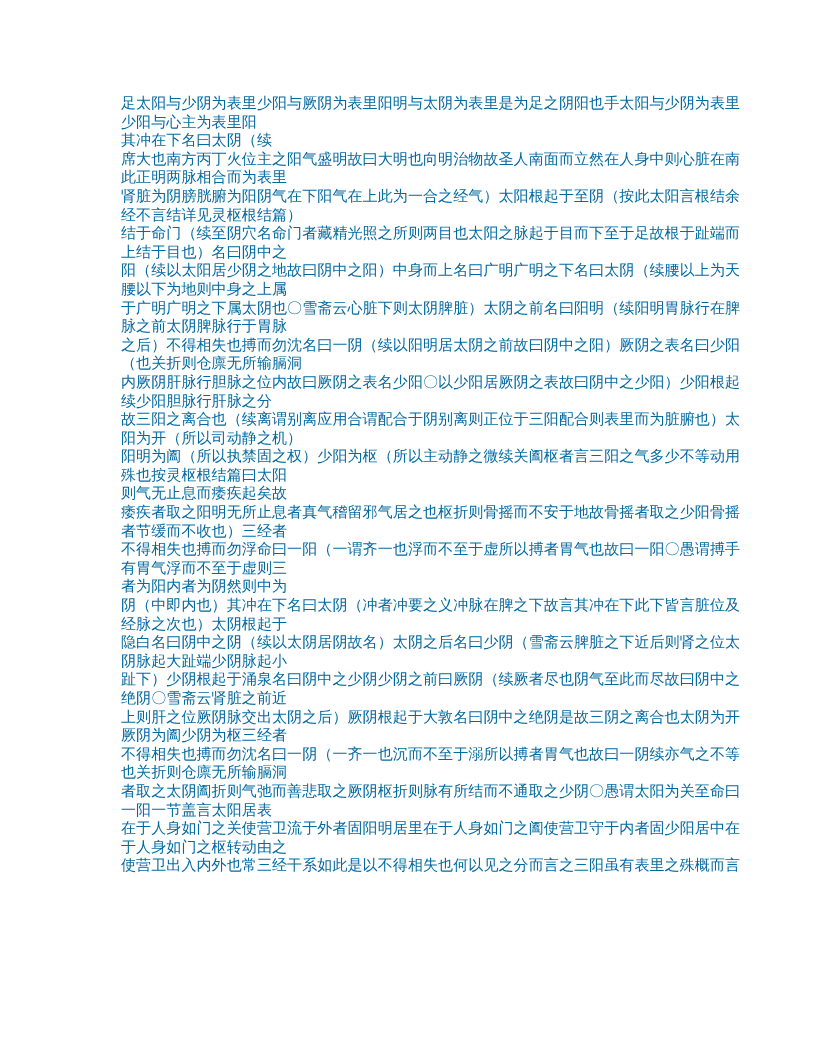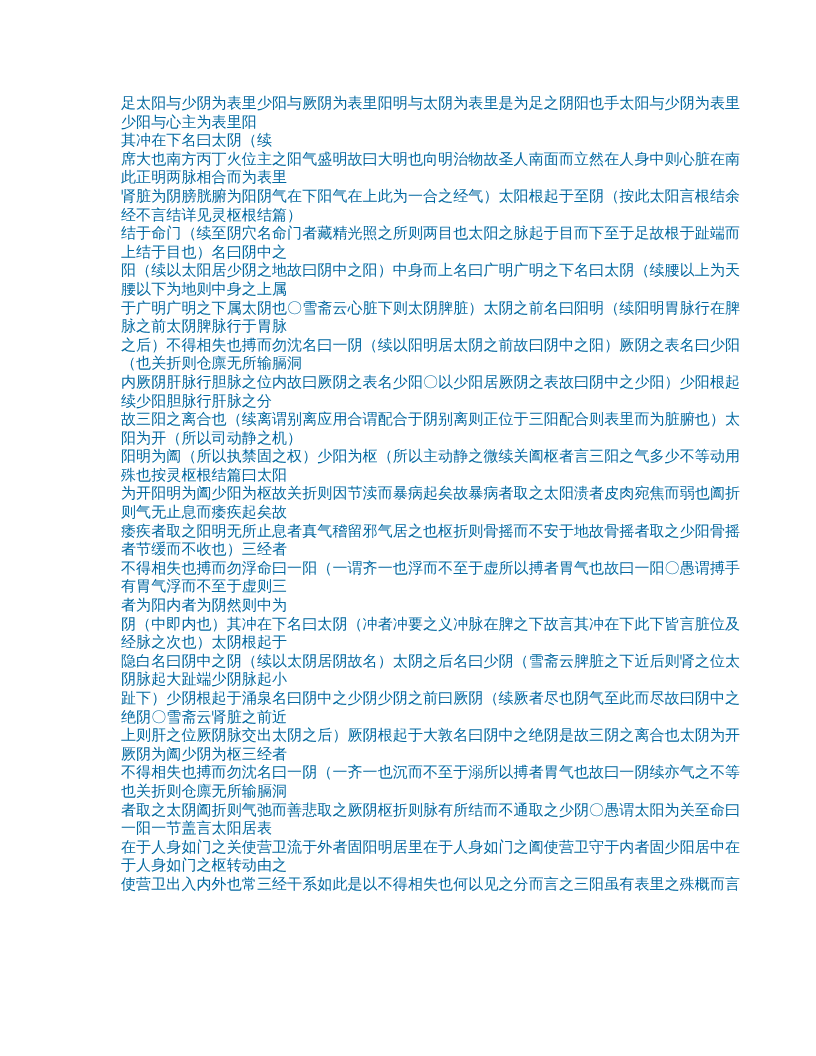--- a/index.html
+++ b/index.html
@@ -48,21 +48,20 @@
   <span class="line">于广明广明之下属太阴也〇雪斋云心脏下则太阴脾脏）太阴之前名曰阳明（续阳明胃脉行在脾</span>
   <span class="line">脉之前太阴脾脉行于胃脉</span>
   <span class="line">之后）不得相失也搏而勿沈名曰一阴（续以阳明居太阴之前故曰阴中之阳）厥阴之表名曰少阳</span>
   <span class="line">（也关折则仓廪无所输膈洞</span>
   <span class="line">内厥阴肝脉行胆脉之位内故曰厥阴之表名少阳〇以少阳居厥阴之表故曰阴中之少阳）少阳根起</span>
   <span class="line">续少阳胆脉行肝脉之分</span>
   <span class="line">故三阳之离合也（续离谓别离应用合谓配合于阴别离则正位于三阳配合则表里而为脏腑也）太</span>
   <span class="line">阳为开（所以司动静之机）</span>
   <span class="line">阳明为阖（所以执禁固之权）少阳为枢（所以主动静之微续关阖枢者言三阳之气多少不等动用</span>
   <span class="line">殊也按灵枢根结篇曰太阳</span>
-  <span class="line">为开阳明为阖少阳为枢故关折则因节渎而暴病起矣故暴病者取之太阳溃者皮肉宛焦而弱也阖折</span>
   <span class="line">则气无止息而痿疾起矣故</span>
   <span class="line">痿疾者取之阳明无所止息者真气稽留邪气居之也枢折则骨摇而不安于地故骨摇者取之少阳骨摇</span>
   <span class="line">者节缓而不收也）三经者</span>
   <span class="line">不得相失也搏而勿浮命曰一阳（一谓齐一也浮而不至于虚所以搏者胃气也故曰一阳〇愚谓搏手</span>
   <span class="line">有胃气浮而不至于虚则三</span>
   <span class="line">者为阳内者为阴然则中为</span>
   <span class="line">阴（中即内也）其冲在下名曰太阴（冲者冲要之义冲脉在脾之下故言其冲在下此下皆言脏位及</span>
   <span class="line">经脉之次也）太阴根起于</span>
   <span class="line">隐白名曰阴中之阴（续以太阴居阴故名）太阴之后名曰少阴（雪斋云脾脏之下近后则肾之位太</span>
   <span class="line">阴脉起大趾端少阴脉起小</span>

